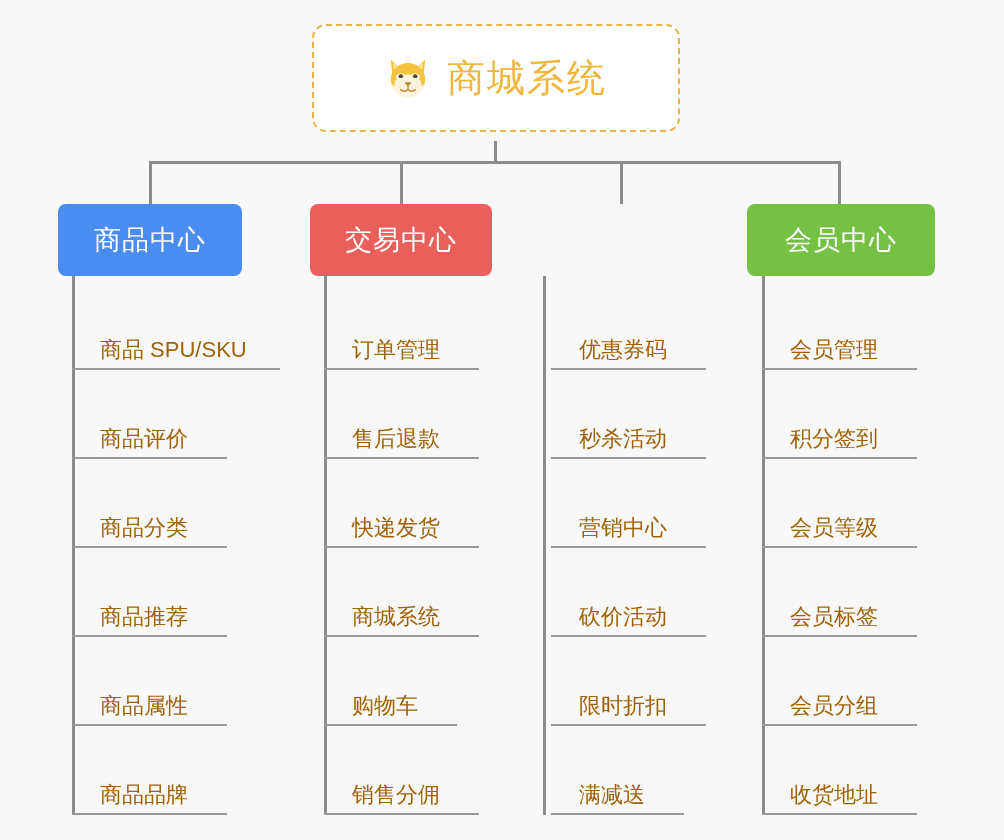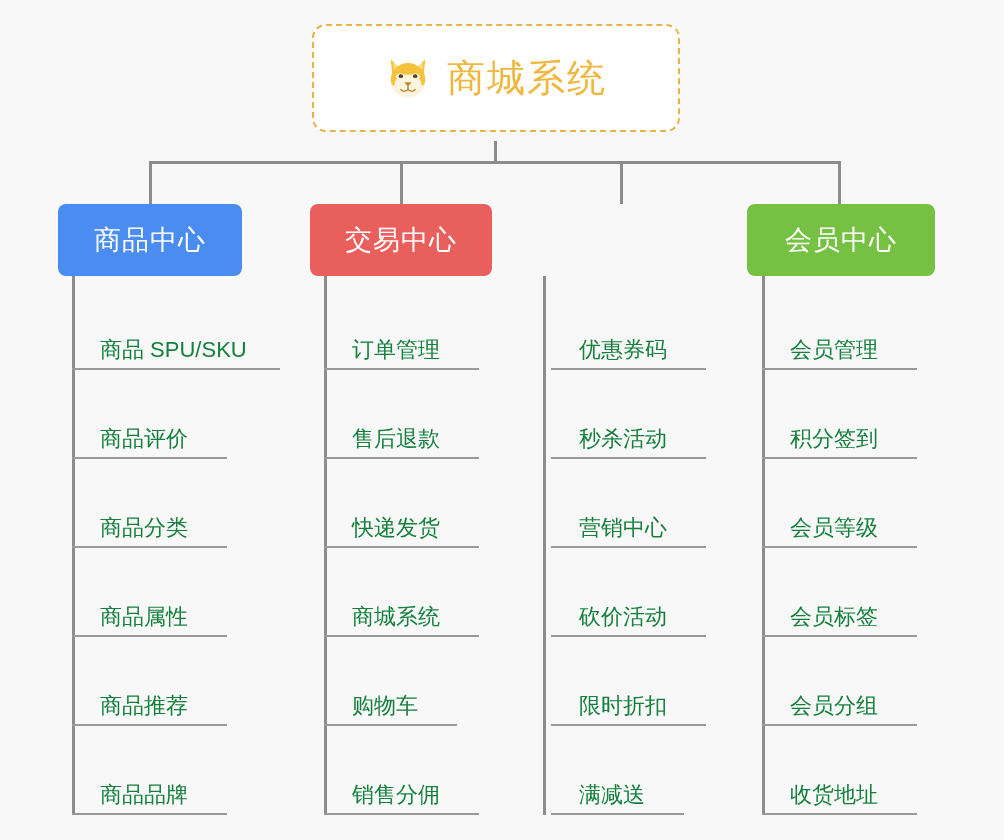--- a/index.html
+++ b/index.html
@@ -87,21 +87,21 @@
     position: relative;
     height: 89px;
     box-sizing: border-box;
     display: flex;
     align-items: flex-end;
     padding-left: 28px;
     padding-bottom: 5px;
   }
   .item-label {
     font-size: 22px;
-    color: #15803d;
+    color: #a16207;
     line-height: 1.15;
     white-space: nowrap;
     padding-bottom: 3px;
   }
   .item-rule {
     position: absolute;
     left: 0;
     bottom: 0;
     height: 2px;
     background: #9a9a9a;
@@ -165,25 +165,25 @@
     </div>
     <div class="item">
       <span class="item-label">商品评价</span>
       <span class="item-rule" style="width: 155px; background: rgb(154, 154, 154);"></span>
     </div>
     <div class="item">
       <span class="item-label">商品分类</span>
       <span class="item-rule" style="width: 155px; background: rgb(154, 154, 154);"></span>
     </div>
     <div class="item">
+      <span class="item-label">商品推荐</span>
+      <span class="item-rule" style="width: 155px; background: rgb(154, 154, 154);"></span>
+    </div>
+    <div class="item">
       <span class="item-label">商品属性</span>
-      <span class="item-rule" style="width: 155px; background: rgb(154, 154, 154);"></span>
-    </div>
-    <div class="item">
-      <span class="item-label">商品推荐</span>
       <span class="item-rule" style="width: 155px; background: rgb(154, 154, 154);"></span>
     </div>
     <div class="item">
       <span class="item-label">商品品牌</span>
       <span class="item-rule" style="width: 155px; background: rgb(154, 154, 154);"></span>
     </div>
   </div>
 
   <div class="col" style="left:324px; width:155px;">
     <div class="col-spine" style="height: 534px; background: rgb(140, 140, 140);"></div>

